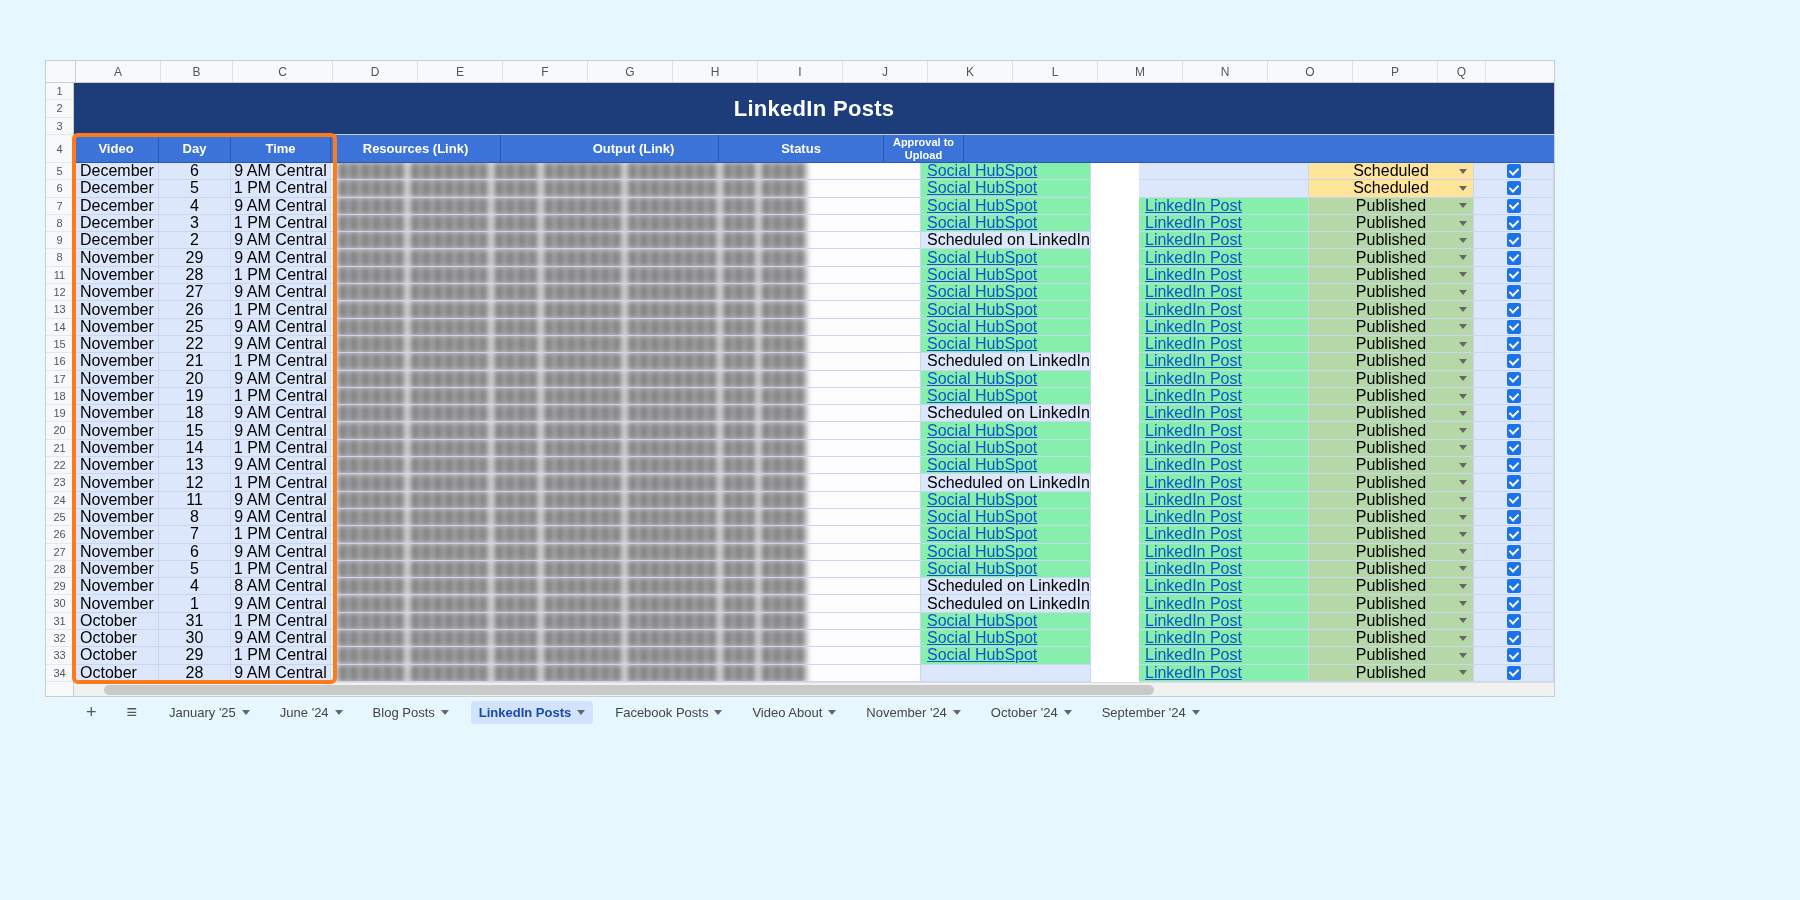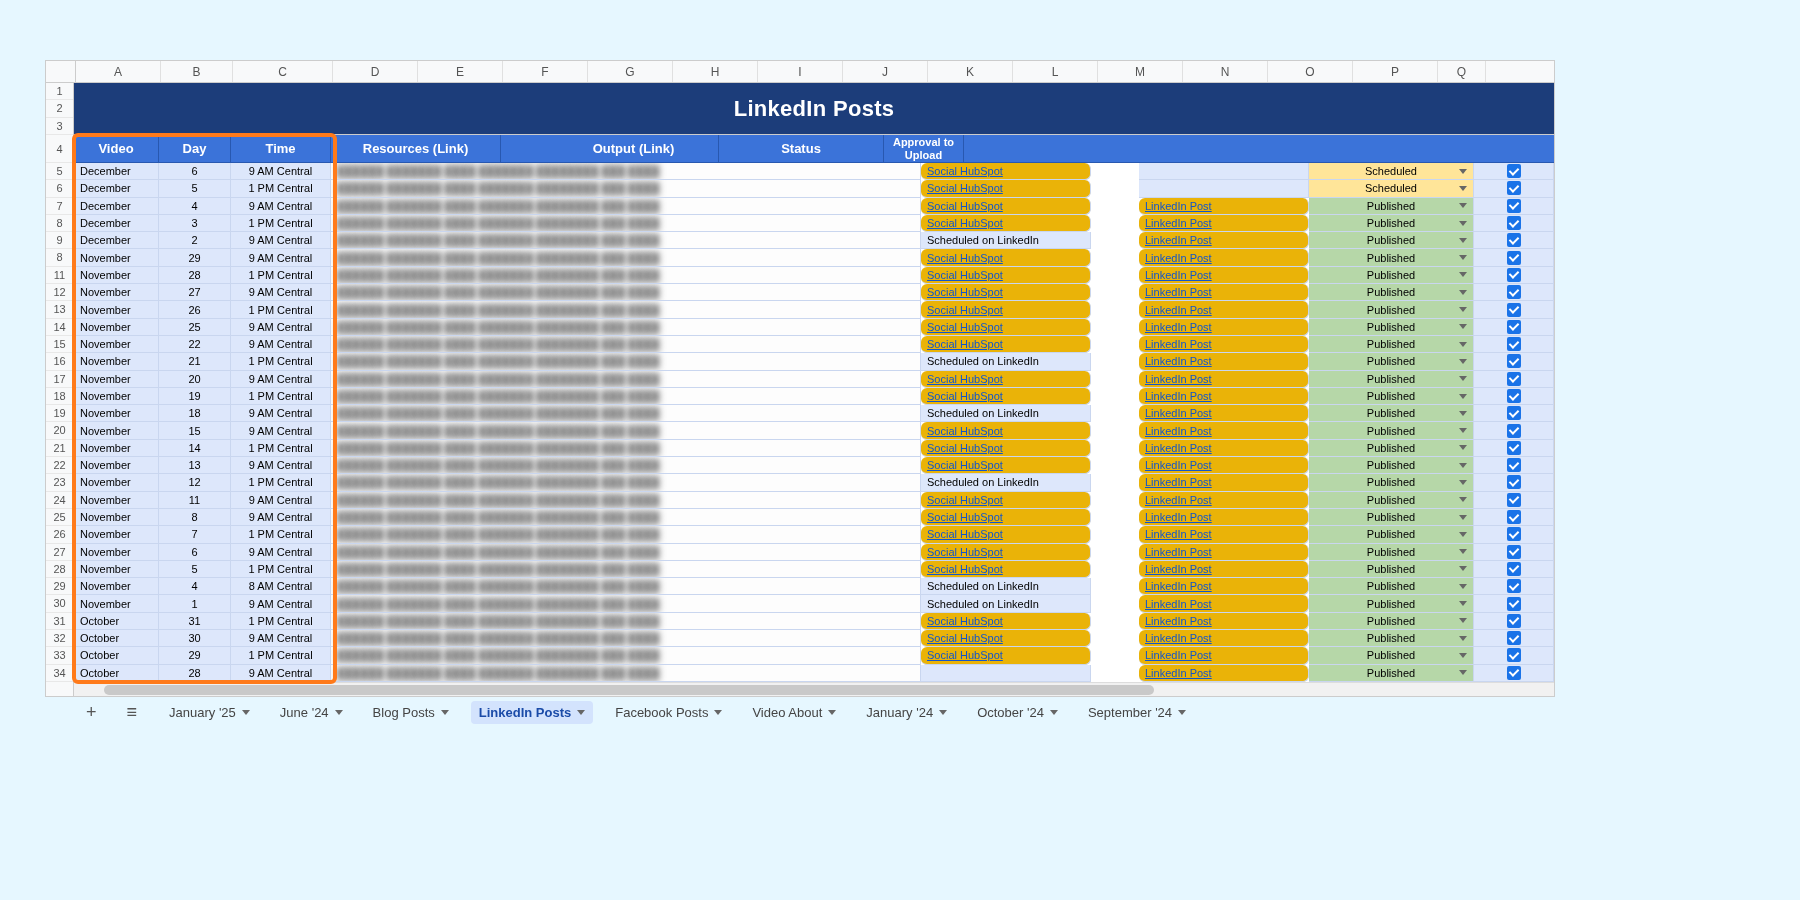--- a/index.html
+++ b/index.html
@@ -10,25 +10,25 @@
 .colhdr .ch { text-align: center; font-size: 12px; color: #555; border-right: 1px solid #e0e0e0; line-height: 22px; }
 .body { display: flex; }
 .rownums { width: 30px; background: #f8f9fa; border-right: 1px solid #ccc; }
 .rownums .rn { height: 17.3px; font-size: 11px; color: #555; text-align: center; line-height: 17.3px; border-bottom: 1px solid #e8e8e8; }
 .rownums .rn.hdr { height: 28px; line-height: 28px; }
 .grid { flex: 1; position: relative; }
 .titlebar { height: 52px; background: #1c3d7a; color: #fff; display: flex; align-items: center; justify-content: center; font-size: 22px; font-weight: 700; border-bottom: 1px solid #ccc; letter-spacing: .3px; }
 .hdrrow { display: flex; height: 28px; background: #3b73d9; color: #fff; font-weight: 700; font-size: 13px; border-bottom: 1px solid #2858b0; position: relative; }
 .hdrrow .hc { display: flex; align-items: center; justify-content: center; border-right: 1px solid #2858b0; }
 .orange-box { position: absolute; left: -2px; top: -2px; width: 265px; height: calc(28px + 30 * 17.3px + 4px); border: 4px solid #ff7a1a; border-radius: 6px; pointer-events: none; z-index: 5; }
-.datarow { display: flex; height: 17.3px; font-size: 11px; }
+.datarow { display: flex; height: 17.3px; font-size: 16px; }
 .datarow .c { border-right: 1px solid #c9d6ef; border-bottom: 1px solid #c9d6ef; padding: 0 6px; display: flex; align-items: center; overflow: hidden; white-space: nowrap; }
 .datarow .c.pale { background: #dde7fb; }
 .datarow .c.blur { color: transparent; text-shadow: 0 0 6px rgba(80,80,80,0.7); background: #fdfdfd; }
-.datarow .c.link { color: #1155cc; text-decoration: underline; cursor: pointer; background: #eab308; border-radius: 6px; }
+.datarow .c.link { color: #1155cc; text-decoration: underline; cursor: pointer; background: #86efac; }
 .datarow .c.status { justify-content: center; position: relative; }
 .datarow .c.status .tri { position: absolute; right: 6px; width: 0; height: 0; border-left: 4px solid transparent; border-right: 4px solid transparent; border-top: 5px solid #666; }
 .st-sched { background: #ffe599 !important; }
 .st-pub { background: #b6d7a8 !important; }
 .datarow .c.chk { justify-content: center; background: #dde7fb; }
 .chkbox { width: 14px; height: 14px; background: #1a73e8; border-radius: 2px; display: flex; align-items: center; justify-content: center; }
 .chkbox::after { content: ""; width: 4px; height: 7px; border: solid #fff; border-width: 0 2px 2px 0; transform: rotate(45deg); margin-top: -2px; }
 .scrollbar { height: 14px; background: #f1f1f1; border-top: 1px solid #ddd; position: relative; }
 .scrollbar .thumb { position: absolute; left: 30px; width: 1050px; height: 10px; top: 2px; background: #c9c9c9; border-radius: 5px; }
 .tabs { position: absolute; left: 80px; bottom: 175px; display: flex; align-items: center; gap: 18px; font-size: 13px; color: #444; }
@@ -604,21 +604,21 @@
       </div>
       <div class="tbtn">
         <span>Facebook Posts</span>
         <span class="tri"></span>
       </div>
       <div class="tbtn">
         <span>Video About</span>
         <span class="tri"></span>
       </div>
       <div class="tbtn">
-        <span>January '24</span>
+        <span>November '24</span>
         <span class="tri"></span>
       </div>
       <div class="tbtn">
         <span>October '24</span>
         <span class="tri"></span>
       </div>
       <div class="tbtn">
         <span>September '24</span>
         <span class="tri"></span>
       </div>

